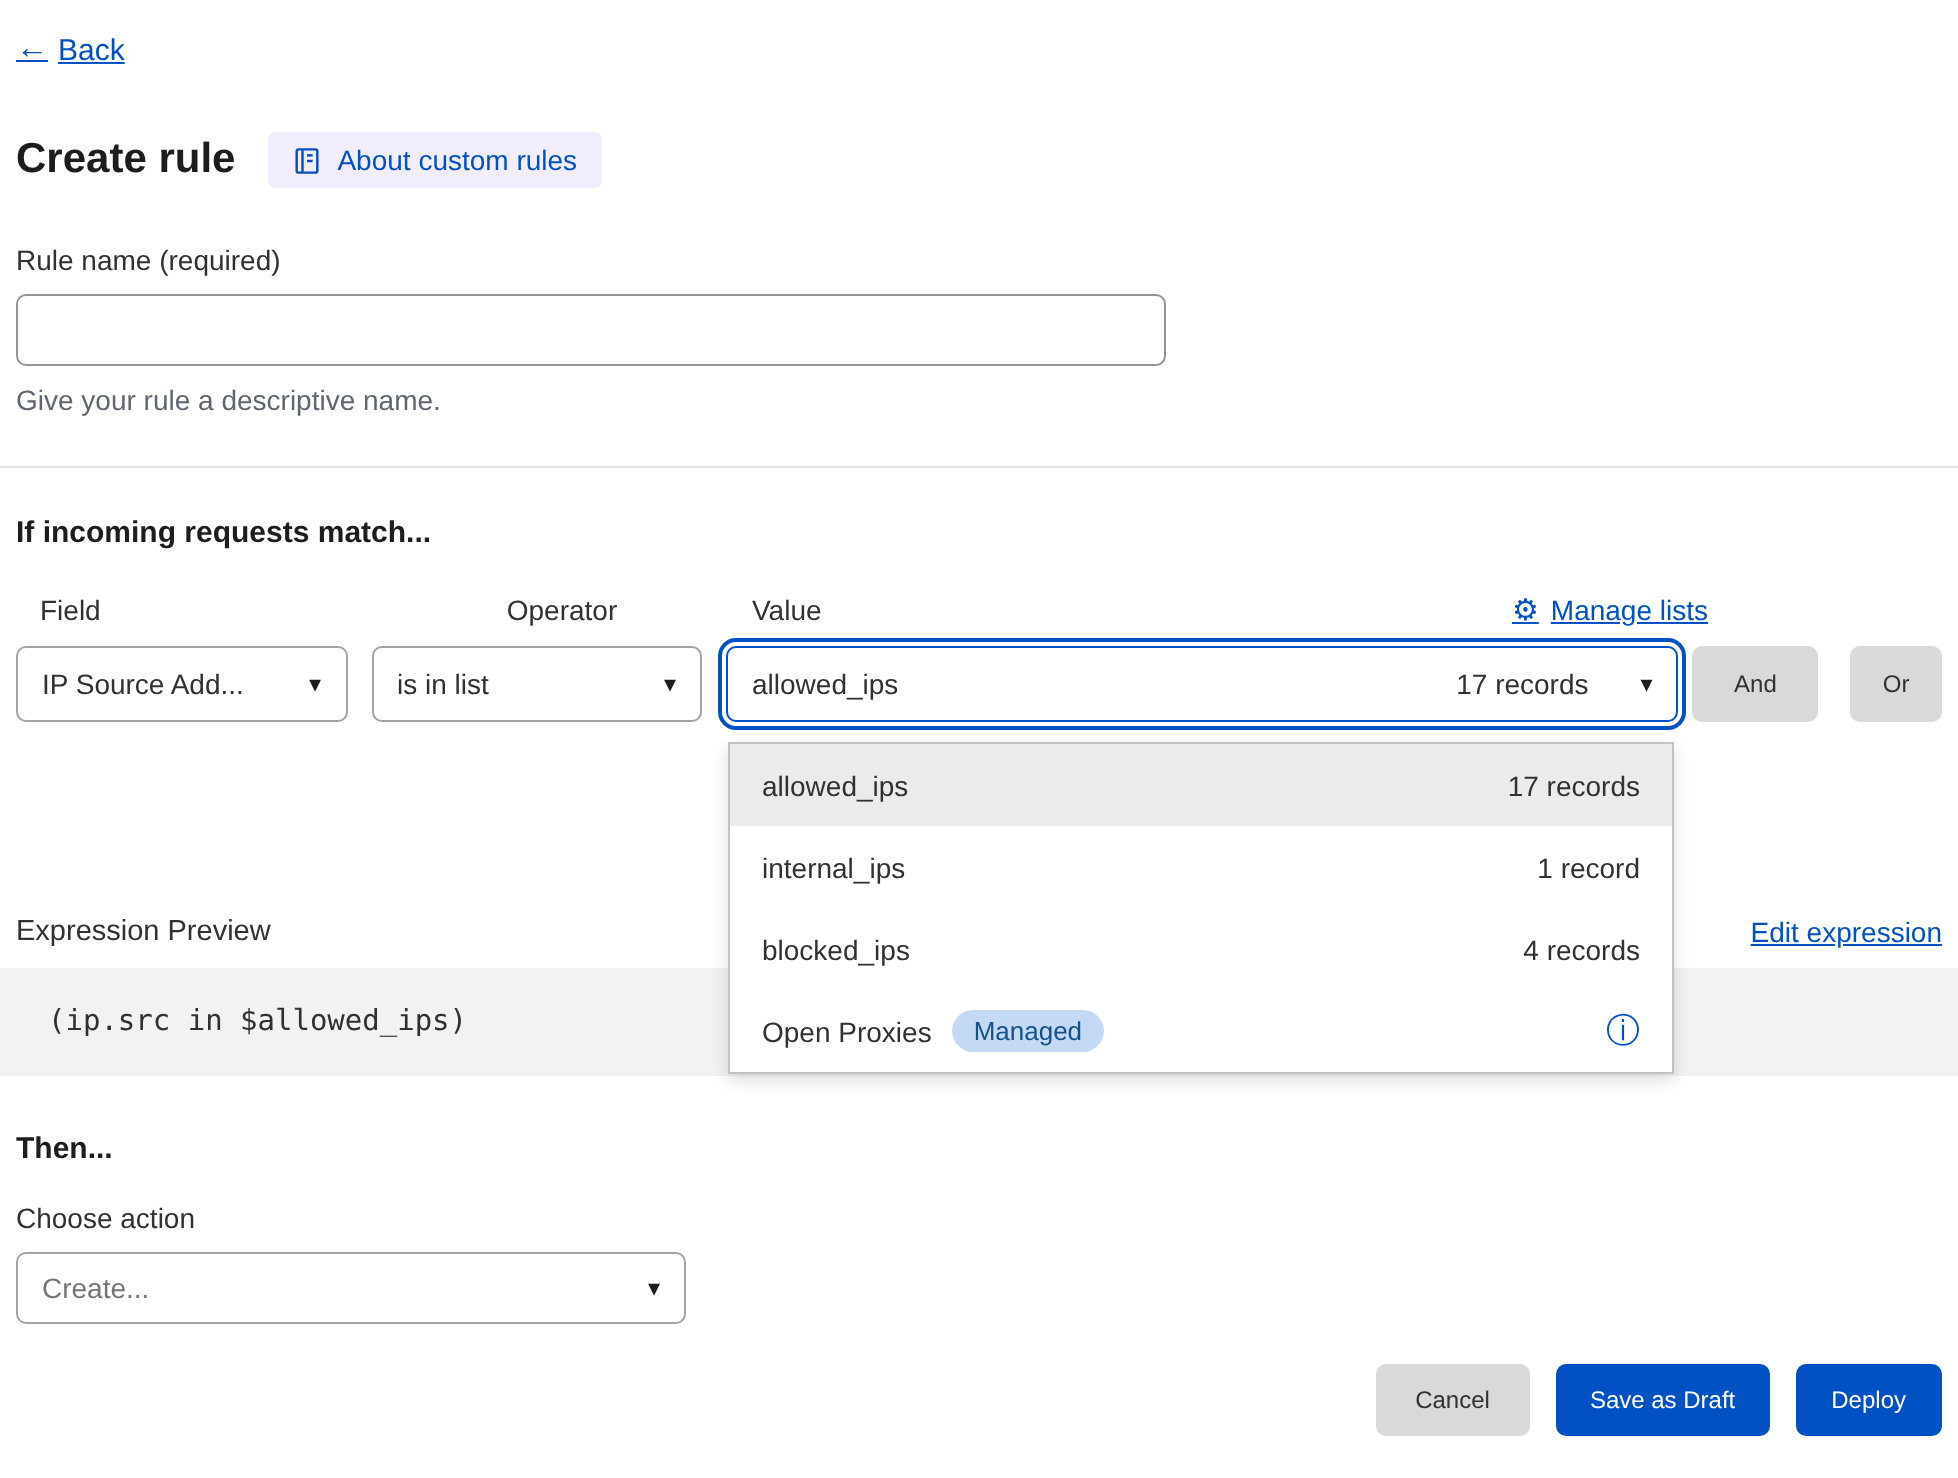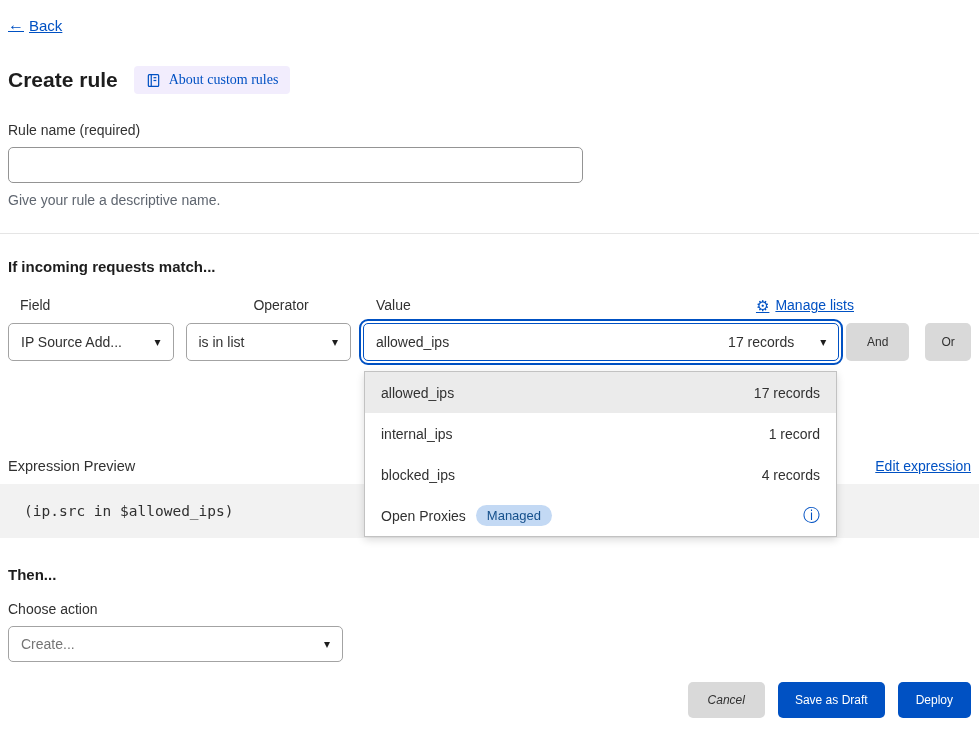--- a/index.html
+++ b/index.html
@@ -22,21 +22,21 @@
   
   .back { display: inline-flex; align-items: center; gap: 5px; font-size: 15px; }
   .back .arrow { display: inline-block; text-decoration: none; font-size: 16px; }
 
   
   .title-row { display: flex; align-items: center; gap: 16px; margin-top: 32px; }
   h1 { margin: 0; font-size: 21px; font-weight: 700; color: #1d1d1d; }
   .chip {
     display: inline-flex; align-items: center; gap: 8px;
     background: #f2edfd; color: #0051c3;
-    padding: 6px 12px; border-radius: 4px; font-size: 14px; cursor: pointer; font-family: Liberation Serif, serif;
+    padding: 6px 12px; border-radius: 4px; font-size: 14px; cursor: pointer;
   }
   .chip svg { display: block; }
 
   
   .field-label { margin-top: 28px; font-size: 14px; color: #313131; }
   .text-input {
     display: block; margin-top: 9px;
     width: 575px; height: 36px;
     border: 1px solid #949494; border-radius: 5px;
     padding: 0 12px; font-size: 14px; font-family: inherit; color: #313131;
@@ -116,21 +116,21 @@
 
   
   .then-title { margin-top: 28px; }
   .action-label { margin-top: 18px; }
   .sel-action { width: 335px; margin-top: 9px; height: 36px; }
   .placeholder { color: #757575; }
 
   
   .footer { display: flex; justify-content: flex-end; align-items: center; gap: 13px; margin-top: 20px; }
   .btn-footer { height: 36px; }
-  .btn-cancel { padding: 8px 20px; font-style: italic; }
+  .btn-cancel { padding: 8px 20px; }
   .btn-blue { background: #0051c3; color: #ffffff; }
   .btn-save { padding: 0 17px; }
   .btn-deploy { padding: 0 18px; }
 </style>
 </head>
 <body>
 
 <div class="page">
 
   <a class="link back">

